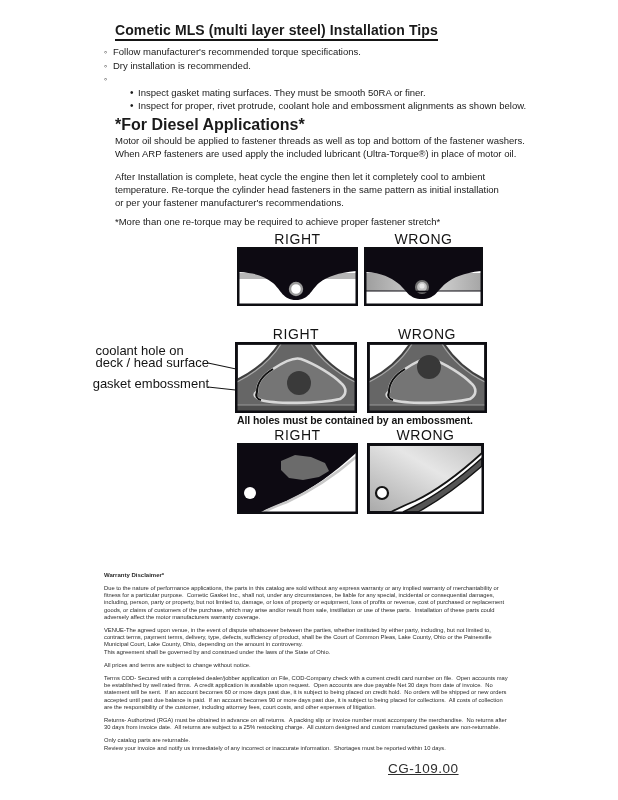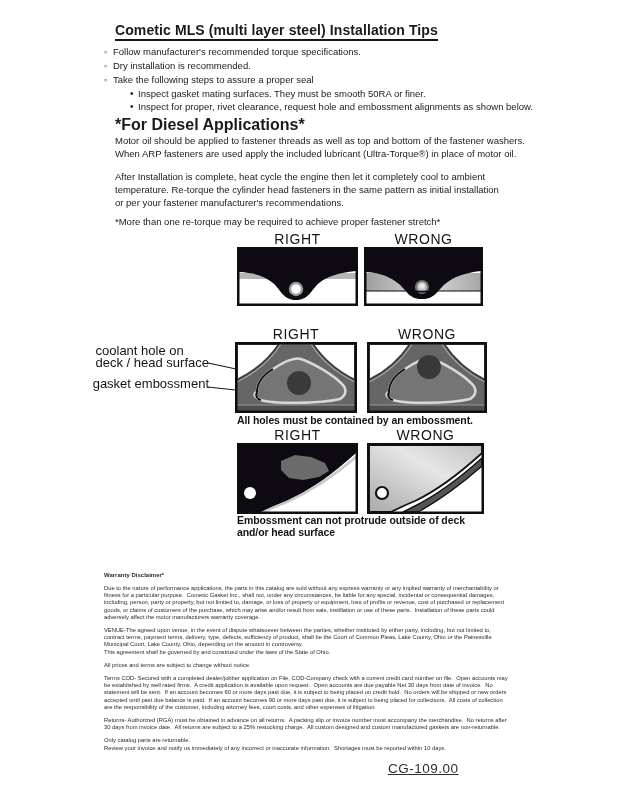--- a/index.html
+++ b/index.html
@@ -35,29 +35,28 @@
     <div class="brow">
       <span class="bul">◦</span>
       <span>Follow manufacturer's recommended torque specifications.</span>
       </div>
     <div class="brow">
       <span class="bul">◦</span>
       <span>Dry installation is recommended.</span>
       </div>
     <div class="brow">
       <span class="bul">◦</span>
-      <span>Take the following steps to assure a proper seal</span>
       </div>
     <div class="brow sub">
       <span class="bul">•</span>
       <span>Inspect gasket mating surfaces.  They must be smooth 50RA or finer.</span>
       </div>
     <div class="brow sub">
       <span class="bul">•</span>
-      <span>Inspect for proper, rivet clearance, request hole and embossment alignments as shown below.</span>
+      <span>Inspect for proper, rivet protrude, coolant hole and embossment alignments as shown below.</span>
       </div>
   </div>
 
   <div class="abs h2">*For Diesel Applications*</div>
   <div class="abs para" style="top:134px;">Motor oil should be applied to fastener threads as well as top and bottom of the fastener washers.
 When ARP fasteners are used apply the included lubricant (Ultra-Torque®) in place of motor oil.</div>
   <div class="abs para" style="top:170px;">After Installation is complete, heat cycle the engine then let it completely cool to ambient
 temperature. Re-torque the cylinder head fasteners in the same pattern as initial installation
 or per your fastener manufacturer's recommendations.</div>
   <div class="abs para" style="top:215px;">*More than one re-torque may be required to achieve proper fastener stretch*</div>
@@ -166,22 +165,20 @@
         </linearGradient>
       </defs>
       <rect x="0" y="0" width="117" height="71" fill="#ffffff"></rect>
       <path d="M2,2 H115 V10 C93,30 71,47 48,58 C38,62 30,66 24,69 L2,69 Z" fill="url(#g2)" stroke="#141414" stroke-width="1.8"></path>
       <path d="M115,15 C94,34 72,51 46,64 C42,66 38,68 36,69 L51,69 C75,56 99,37 115,23 Z" fill="#555555" stroke="#141414" stroke-width="1.4"></path>
       <circle cx="15" cy="50" r="6" fill="#ffffff" stroke="#141414" stroke-width="2.2"></circle>
       <rect x="1.25" y="1.25" width="114.5" height="68.5" fill="none" stroke="#0d0d12" stroke-width="2.5"></rect>
     </svg>
   </div>
 
-  <div class="abs caption" style="left:237px;top:514px;">Embossment can not protrude outside of deck
-and/or head surface</div>
 
   <div class="abs legal">
     <div class="lh">Warranty Disclaimer*</div>
     <div class="lp">Due to the nature of performance applications, the parts in this catalog are sold without any express warranty or any implied warranty of merchantability or
 fitness for a particular purpose.  Cometic Gasket Inc., shall not, under any circumstances, be liable for any special, incidental or consequential damages,
 including, person, party or property, but not limited to, damage, or loss of property or equipment, loss of profits or revenue, cost of purchased or replacement
 goods, or claims of customers of the purchase, which may arise and/or result from sale, instillation or use of these parts.  Installation of these parts could
 adversely affect the motor manufacturers warranty coverage.</div>
     <div class="lp">VENUE-The agreed upon venue, in the event of dispute whatsoever between the parties, whether instituted by either party, including, but not limited to,
 contract terms, payment terms, delivery, type, defects, sufficiency of product, shall be the Court of Common Pleas, Lake County, Ohio or the Painesville

